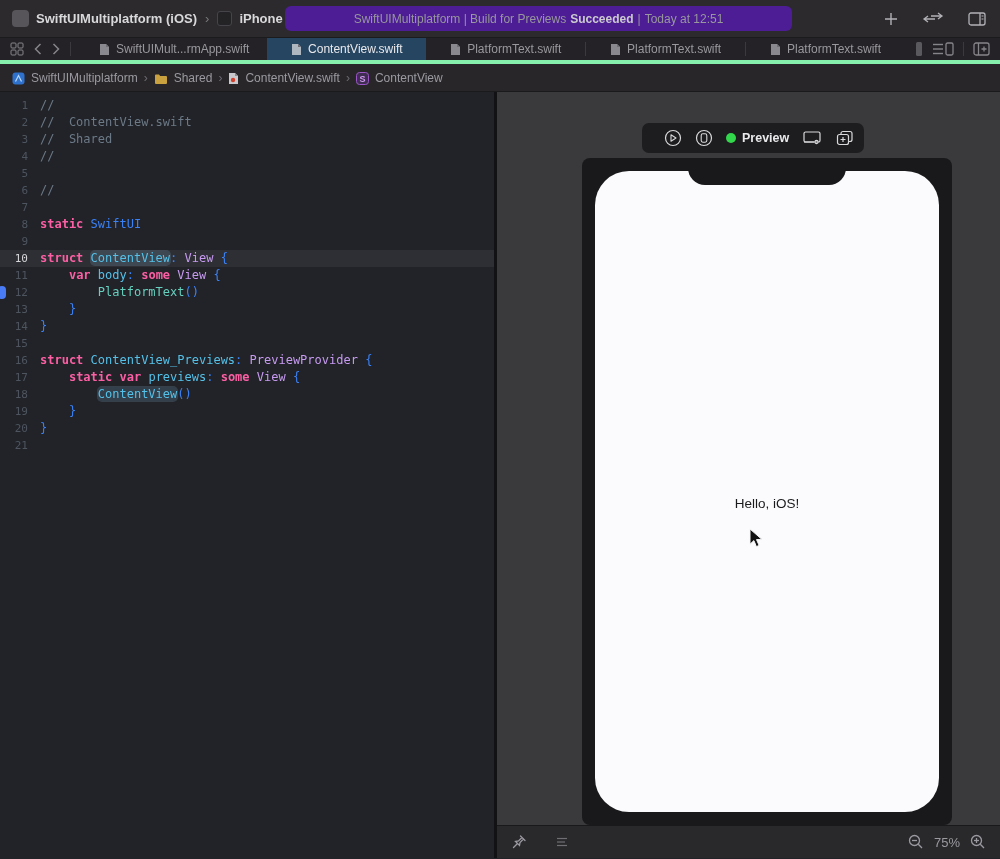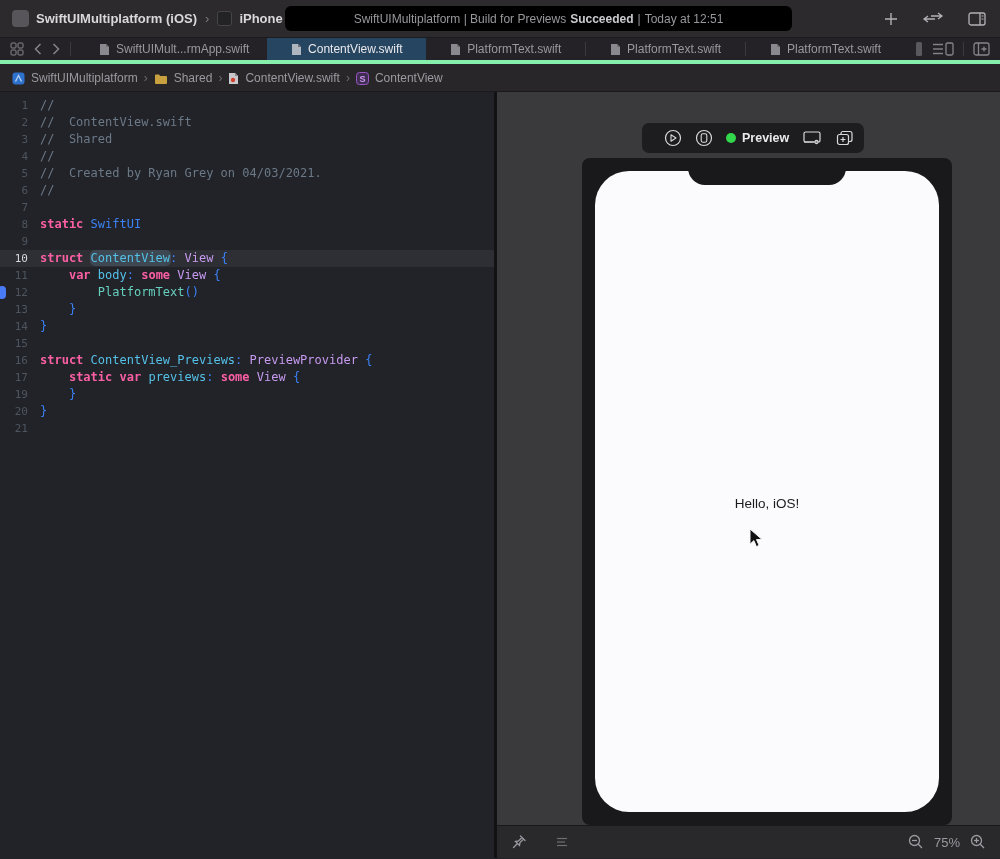--- a/index.html
+++ b/index.html
@@ -21,21 +21,21 @@
   }
   .scheme-appicon {
     width:17px; height:17px; border-radius:4px; background:#57555a;
     flex:none;
   }
   .toolbar .label { font-weight:600; color:#d9d8db; white-space:nowrap; }
   .toolbar .chev { color:#79787d; font-size:13px; padding:0 1px; }
   .device-icon { width:15px; height:15px; border-radius:3px; background:#232225; border:1px solid #454449; flex:none; }
   .status-pill {
     position:absolute; left:285px; top:6px; width:507px; height:25px;
-    background:#000000; border-radius:6px;
+    background:#4c1d95; border-radius:6px;
     display:flex; align-items:center; justify-content:center;
     font-size:12px; color:#98979c; white-space:nowrap; gap:4px;
   }
   .status-pill .succeeded { color:#cbcacf; font-weight:700; }
   .toolbar-right { position:absolute; right:14px; top:0; height:38px; display:flex; align-items:center; gap:24px; }
   .tb-icon { color:#b2b1b6; display:flex; align-items:center; }
 
   
   .tabbar {
     height:26px; background:#242226; border-bottom:4px solid #86efac;
@@ -334,21 +334,20 @@
         <div class="row">
           <span class="ln">3</span>
           <span class="codeline"><span class="tok-cm">//  Shared</span></span>
         </div>
         <div class="row">
           <span class="ln">4</span>
           <span class="codeline"><span class="tok-cm">//</span></span>
         </div>
         <div class="row">
           <span class="ln">5</span>
-          <span class="codeline"><span class="tok-cm">//  Created by Ryan Grey on 04/03/2021.</span></span>
         </div>
         <div class="row">
           <span class="ln">6</span>
           <span class="codeline"><span class="tok-cm">//</span></span>
         </div>
         <div class="row">
           <span class="ln">7</span>
           <span class="codeline"></span>
         </div>
         <div class="row">
@@ -384,20 +383,24 @@
           <span class="ln">15</span>
           <span class="codeline"></span>
         </div>
         <div class="row">
           <span class="ln">16</span>
           <span class="codeline"><span class="tok-kw">struct</span><span class="tok-pl"> </span><span class="tok-ty">ContentView_Previews</span><span class="tok-pl">: </span><span class="tok-pu">PreviewProvider</span><span class="tok-pl"> {</span></span>
         </div>
         <div class="row">
           <span class="ln">17</span>
           <span class="codeline"><span class="tok-pl">    </span><span class="tok-kw">static</span><span class="tok-pl"> </span><span class="tok-kw">var</span><span class="tok-pl"> </span><span class="tok-ty">previews</span><span class="tok-pl">: </span><span class="tok-kw">some</span><span class="tok-pl"> </span><span class="tok-pu">View</span><span class="tok-pl"> {</span></span>
+        </div>
+        <div class="row">
+          <span class="ln">18</span>
+          <span class="codeline"><span class="tok-pl">        </span><span class="tok-ty tok-hl">ContentView</span><span class="tok-pl">()</span></span>
         </div>
         <div class="row">
           <span class="ln">19</span>
           <span class="codeline"><span class="tok-pl">    }</span></span>
         </div>
         <div class="row">
           <span class="ln">20</span>
           <span class="codeline"><span class="tok-pl">}</span></span>
         </div>
         <div class="row">

